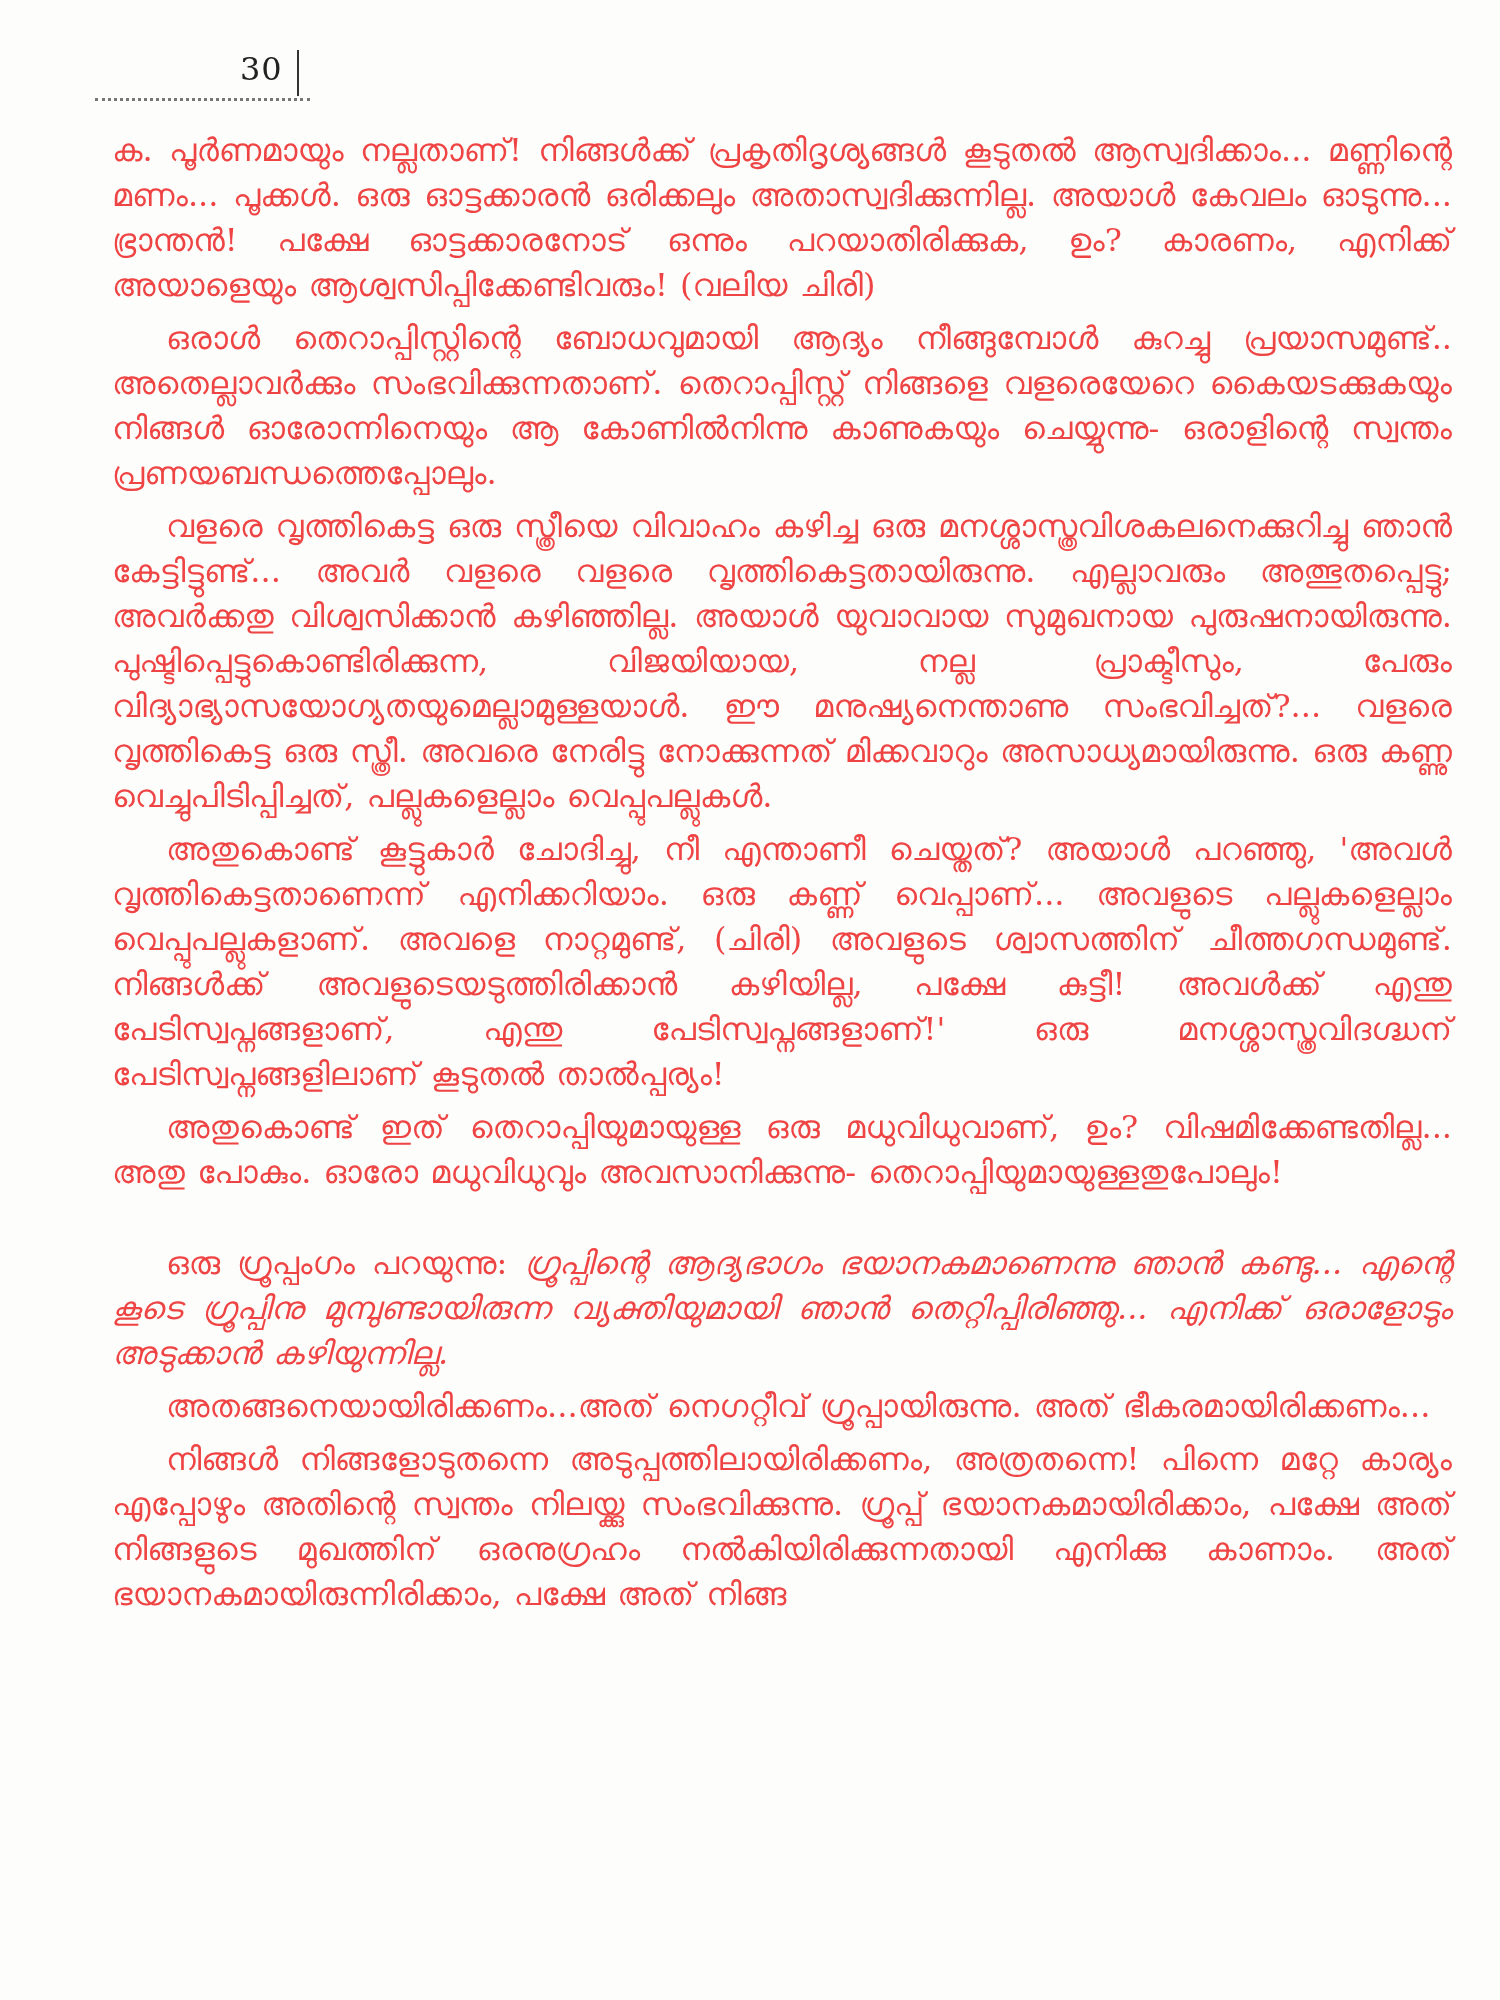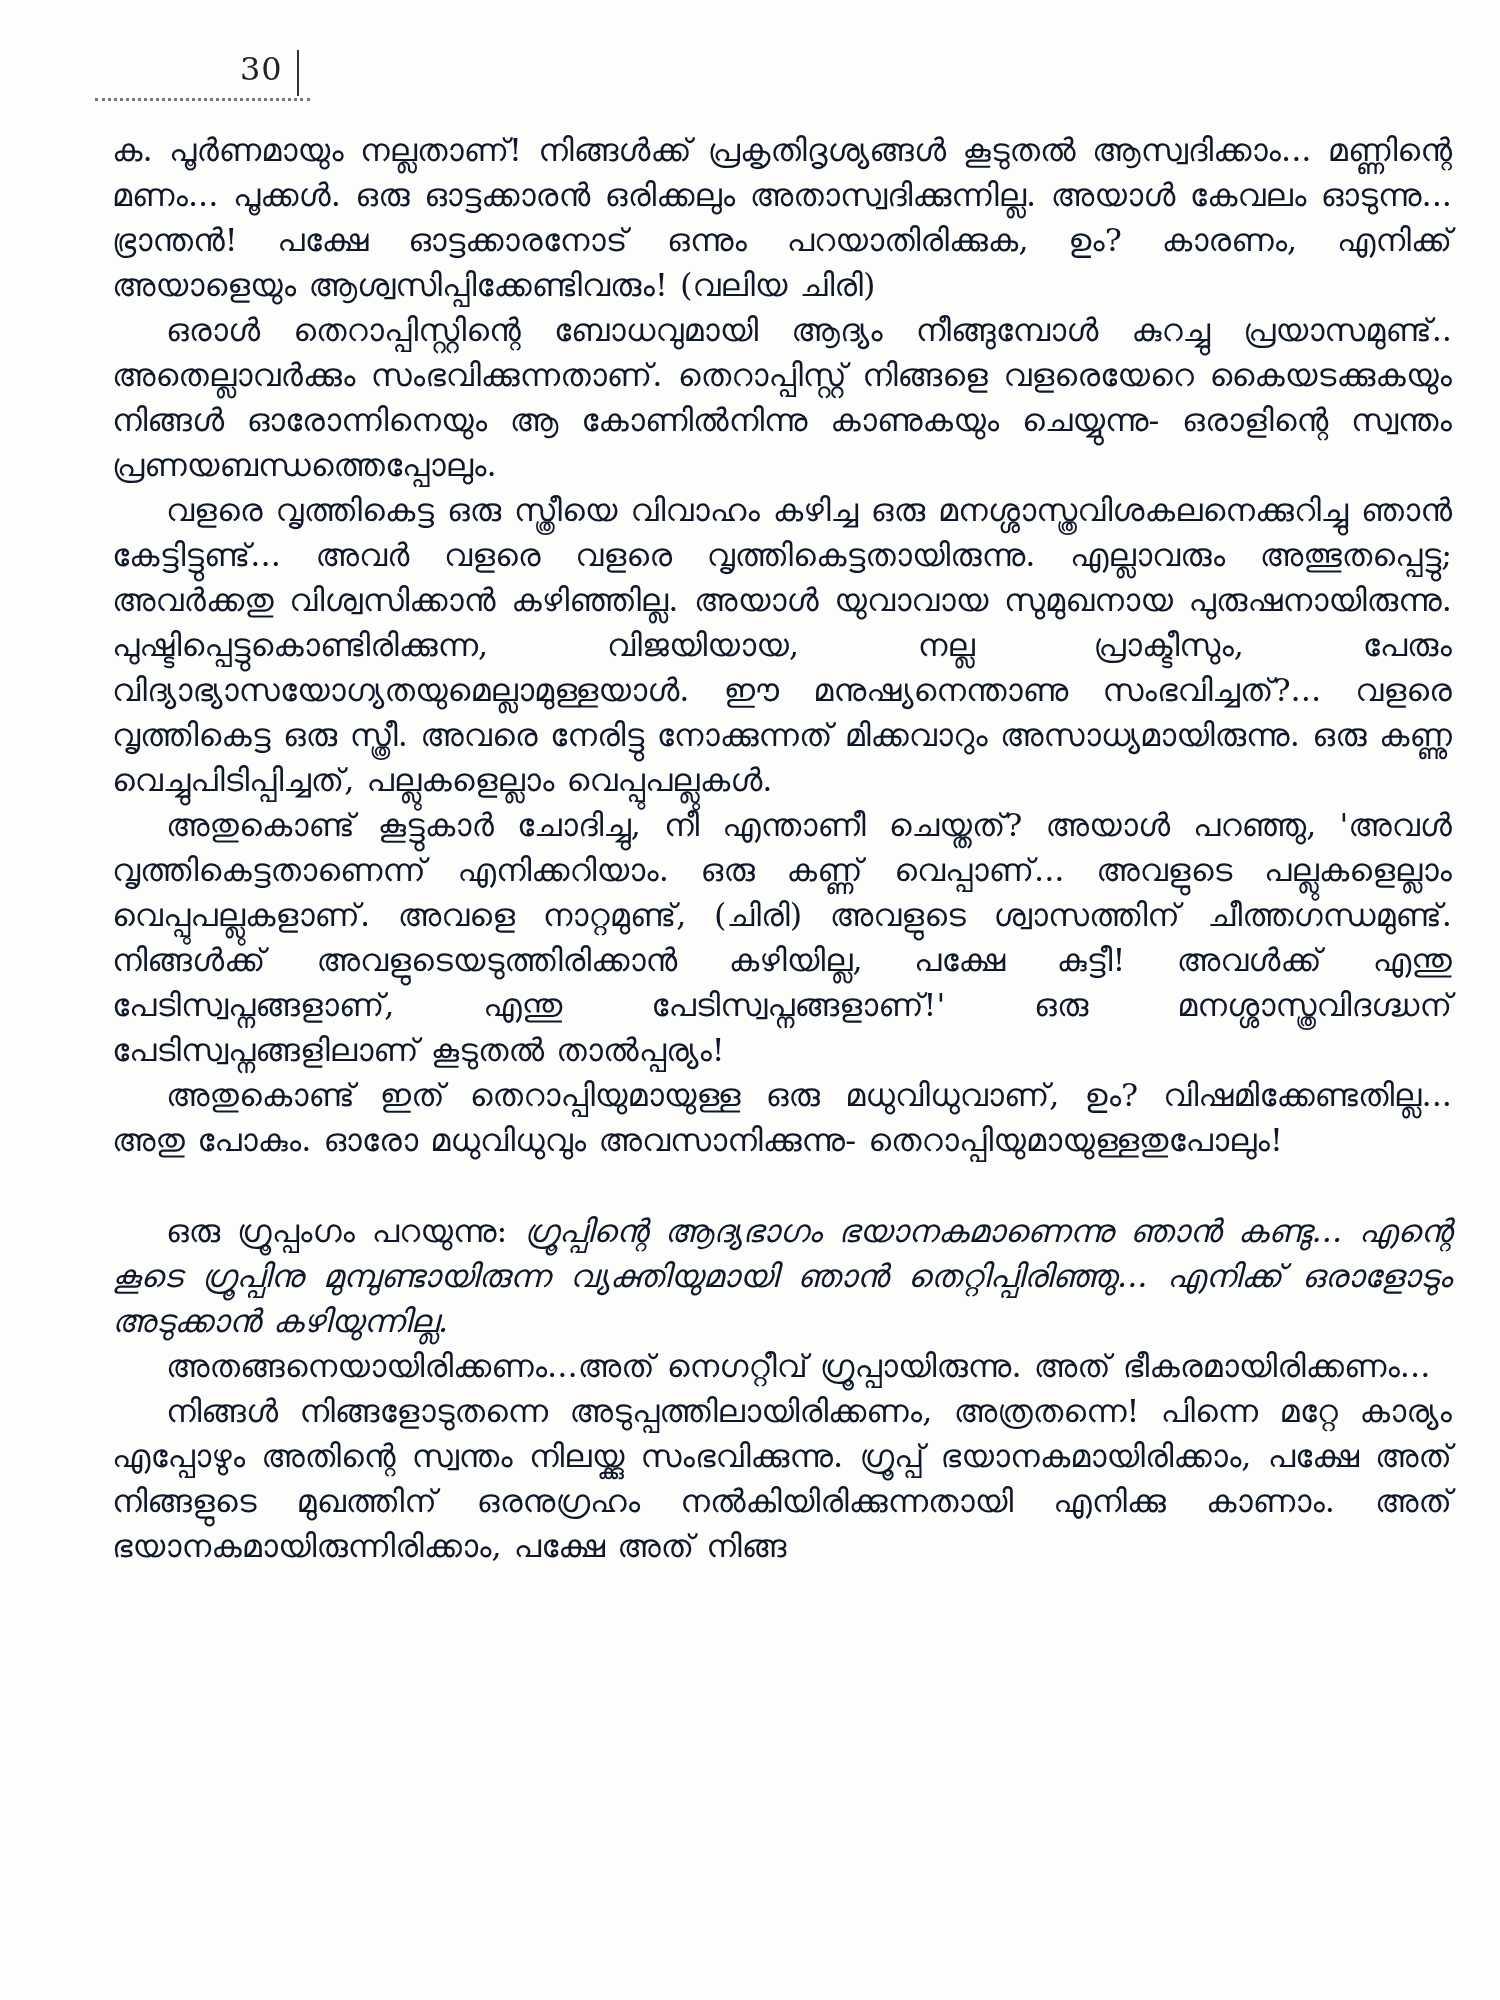--- a/index.html
+++ b/index.html
@@ -77,25 +77,25 @@
     position: absolute;
     top: 128px;
     left: 112px;
     width: 1340px;
   }
 
   .para {
     font-size: 32px;
     line-height: 45px;
     text-align: justify;
-    color: #0f172a;
+    color: #ef4444;
     word-spacing: 2px;
   }
 
-  .para.indent { text-indent: 54px; }
+  .para.indent { text-indent: 54px; margin-top: 8px; }
   .para.gap { margin-top: 46px; }
 
   .seg.italic { font-style: italic; }
 </style>
 </head>
 <body>
 
 <div class="page">
 
   <header class="page-header">

